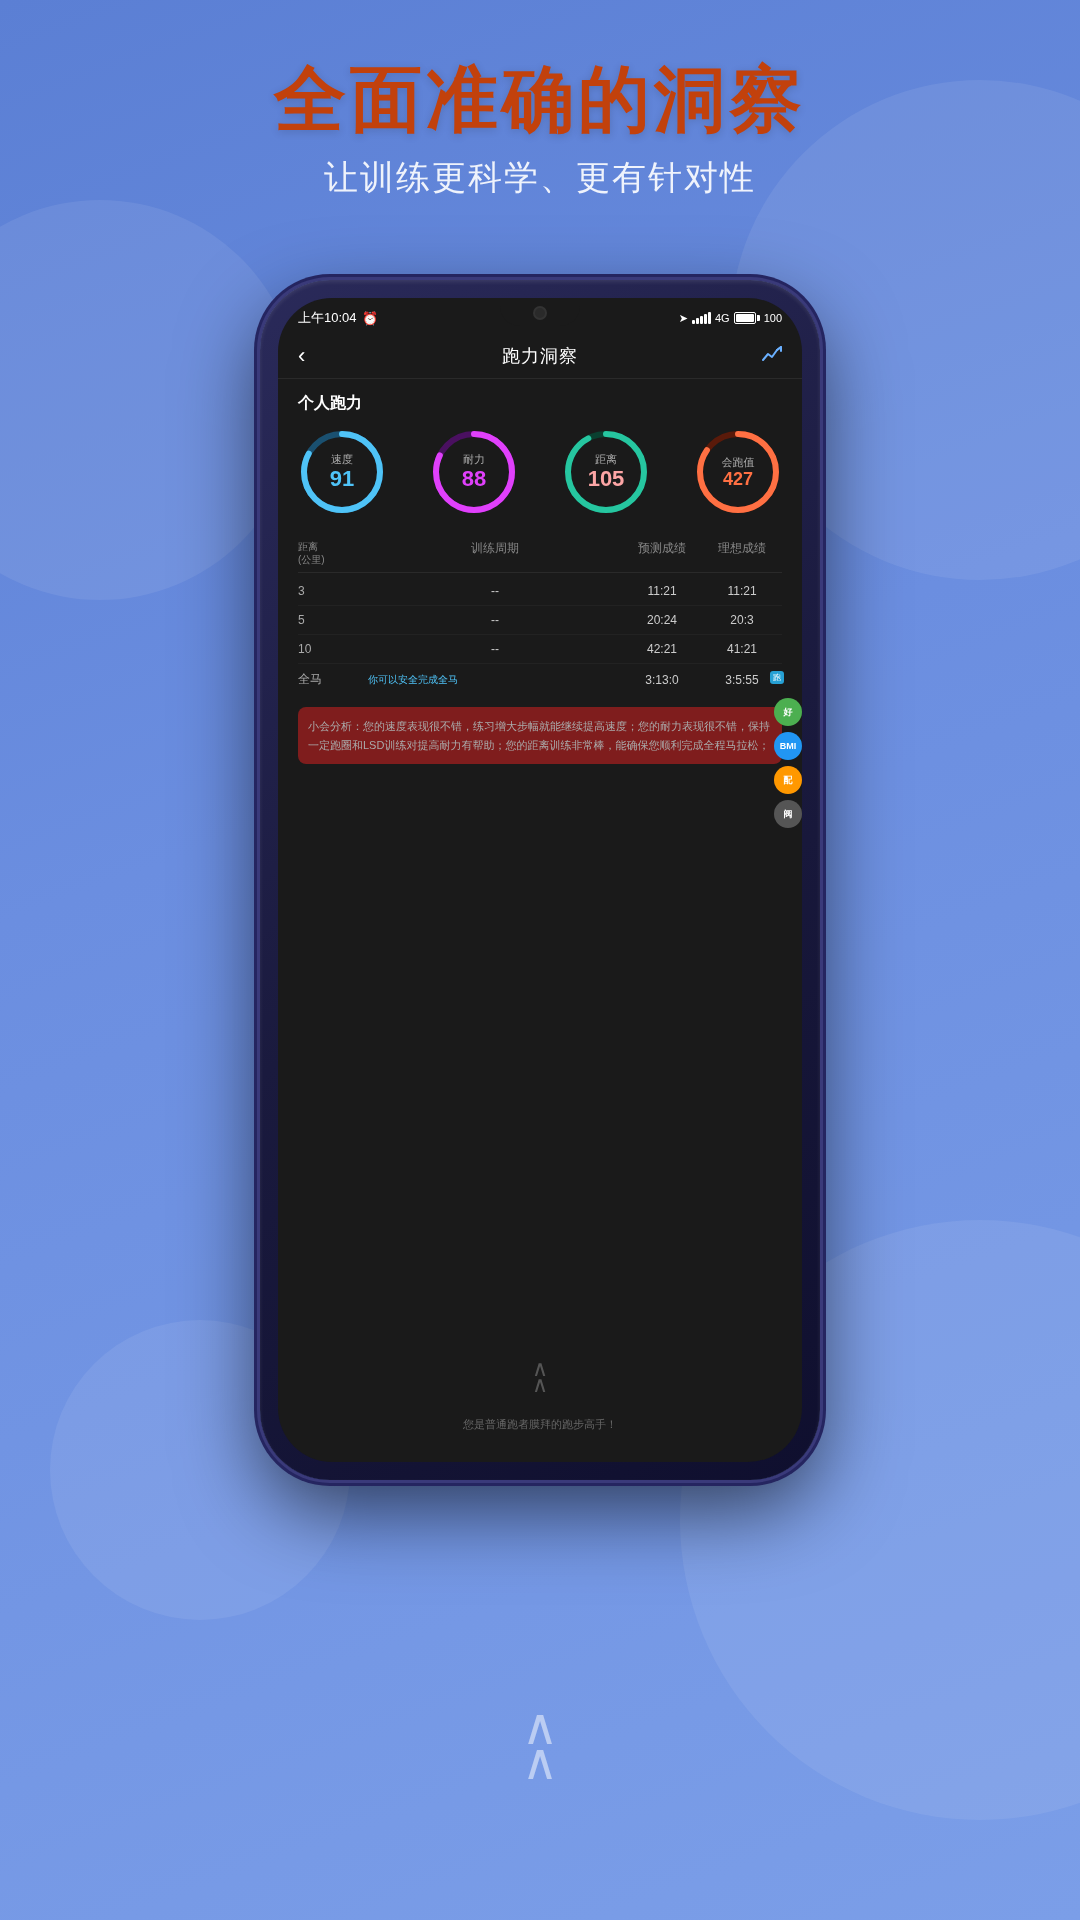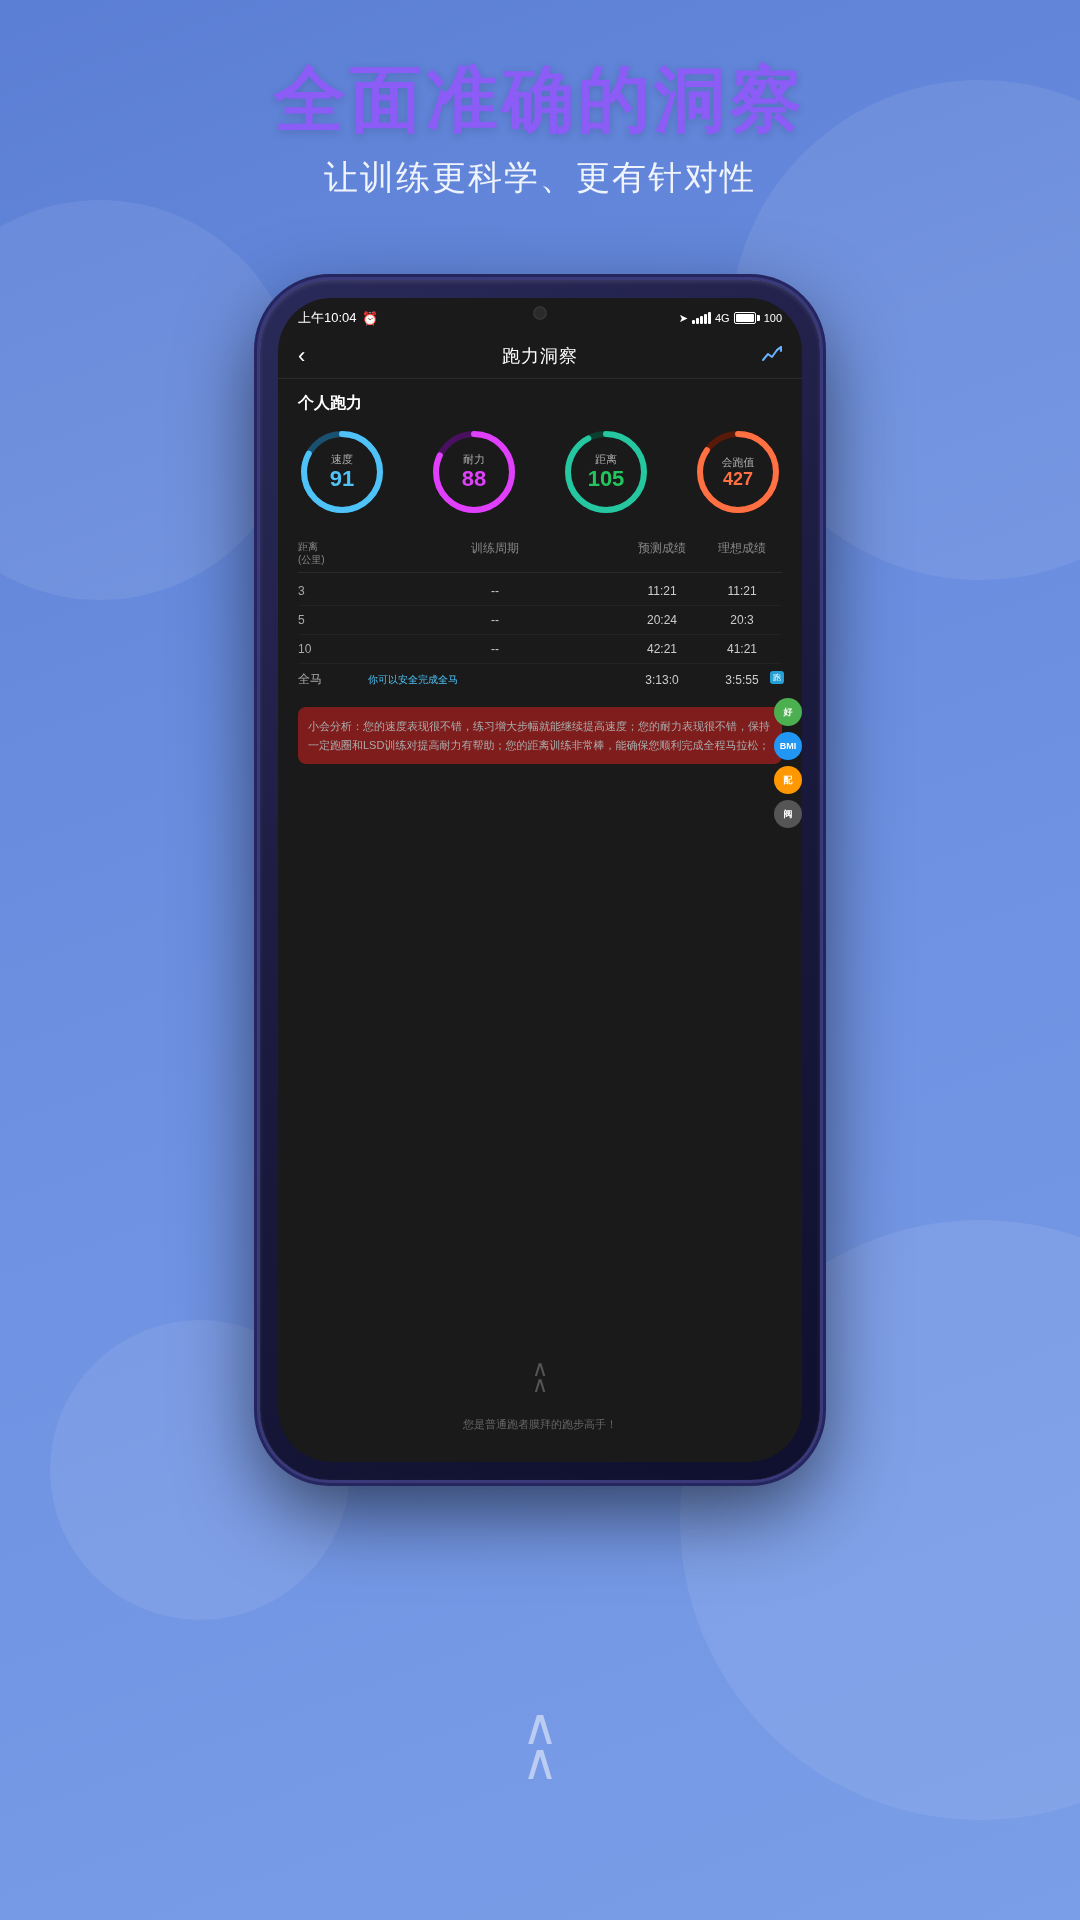--- a/index.html
+++ b/index.html
@@ -40,21 +40,21 @@
     .header-section {
       position: absolute;
       top: 60px;
       left: 0; right: 0;
       text-align: center;
       z-index: 10;
     }
     .header-title {
       font-size: 72px;
       font-weight: 900;
-      color: #8b5cf6;
+      color: #c2410c;
       letter-spacing: 4px;
       line-height: 1.1;
       text-shadow: 0 2px 8px rgba(0,0,0,0.15);
     }
     .header-subtitle {
       font-size: 34px;
       color: rgba(255,255,255,0.9);
       margin-top: 16px;
       font-weight: 400;
       letter-spacing: 2px;
@@ -465,21 +465,21 @@
           </div>
 
           <div class="stat-circle-wrapper">
             <div class="stat-circle">
               <svg width="88" height="88" viewBox="0 0 88 88">
                 <circle cx="44" cy="44" r="38" fill="none" stroke="#0a4030" stroke-width="6"></circle>
                 <circle cx="44" cy="44" r="38" fill="none" stroke="#26c6a0" stroke-width="6" stroke-dasharray="220" stroke-dashoffset="0" stroke-linecap="round"></circle>
               </svg>
               <div class="stat-circle-inner">
                 <span class="stat-label">距离</span>
-                <span class="stat-value" style="color:#22c55e;text-align:right;">105</span>
+                <span class="stat-value" style="color:#fca5a5;text-align:right;">105</span>
               </div>
             </div>
           </div>
 
           <div class="stat-circle-wrapper">
             <div class="stat-circle">
               <svg width="88" height="88" viewBox="0 0 88 88">
                 <circle cx="44" cy="44" r="38" fill="none" stroke="#5a1a0a" stroke-width="6"></circle>
                 <circle cx="44" cy="44" r="38" fill="none" stroke="#ff7043" stroke-width="6" stroke-dasharray="220" stroke-dashoffset="18" stroke-linecap="round"></circle>
               </svg>

